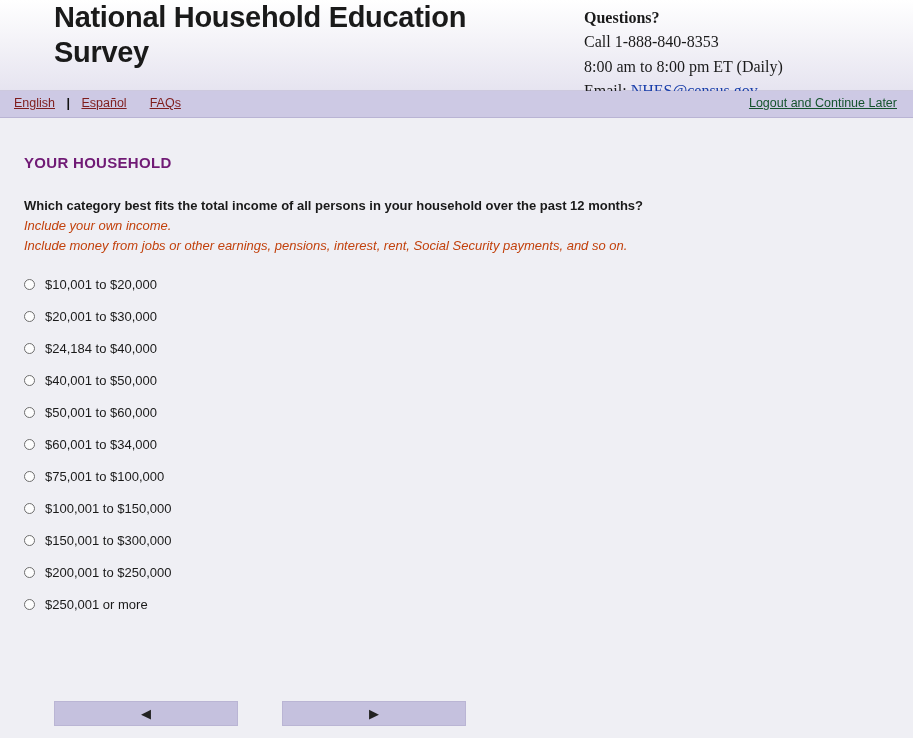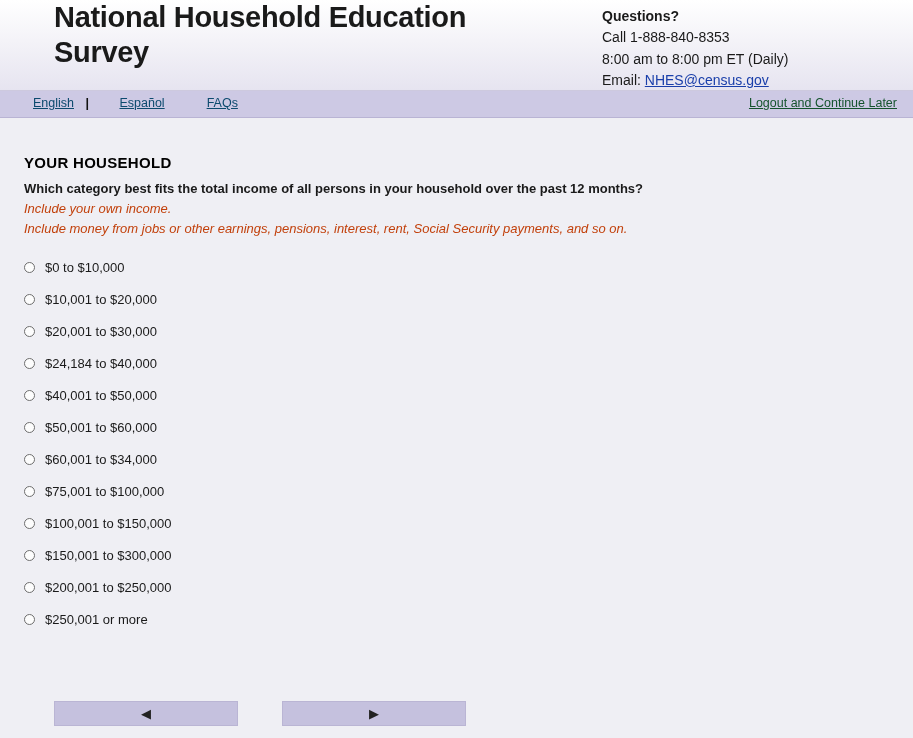--- a/index.html
+++ b/index.html
@@ -29,25 +29,26 @@
     top: 0;
     width: 470px;
     font-size: 29px;
     font-weight: bold;
     line-height: 1.22;
     color: #1a1a1a;
     letter-spacing: -0.3px;
   }
   .header-contact {
     position: absolute;
-    left: 602px;
+    left: 584px;
     top: 6px;
-    font-size: 14px;
+    font-size: 16px;
     line-height: 1.52;
     color: #1a1a1a;
+    font-family: Liberation Serif, serif;
   }
   .header-contact .q {
     font-weight: bold;
   }
   .header-contact a {
     color: #1a3faa;
     text-decoration: underline;
     text-align: right;
   }
 
@@ -58,23 +59,22 @@
     background: #cdc9e4;
     border-bottom: 1px solid #b9b4d4;
   }
   .nav-left {
     position: absolute;
     left: 14px;
     top: 5px;
     font-size: 12.5px;
   }
   .nav-left a {
-    color: #0c4a6e;
+    color: #7f1d1d;
     text-decoration: underline;
-    margin-left: 19px;
   }
   .nav-sep {
     display: inline-block;
     padding: 0 8px;
     color: #111;
     text-decoration: none;
     font-weight: bold;
   }
   .nav-right {
     position: absolute;
@@ -91,25 +91,25 @@
   .main {
     position: relative;
     padding: 0 0 0 24px;
     background: #efeff4;
     height: 620px;
   }
   .section-title {
     padding-top: 36px;
     font-size: 15px;
     font-weight: bold;
-    color: #000000;
+    color: #701a75;
     letter-spacing: 0.3px;
   }
   .question {
-    margin-top: 10px;
+    margin-top: 27px;
     font-size: 13px;
     font-weight: bold;
     color: #1a1a1a;
   }
   .instr {
     margin-top: 5px;
     font-size: 13px;
     color: #c2410c;
     font-style: italic;
   }
@@ -191,24 +191,20 @@
 
 <div class="main">
   <div class="section-title">YOUR HOUSEHOLD</div>
   <div class="question">Which category best fits the total income of all persons in your household over the past 12 months?</div>
   <div class="instr">Include your own income.</div>
   <div class="instr">Include money from jobs or other earnings, pensions, interest, rent, Social Security payments, and so on.</div>
 
   <div class="options" id="options-list">
       <div class="option-row">
         <span class="radio"></span>
-        <span class="option-label">$0 to $10,000</span>
-      </div>
-      <div class="option-row">
-        <span class="radio"></span>
         <span class="option-label">$10,001 to $20,000</span>
       </div>
       <div class="option-row">
         <span class="radio"></span>
         <span class="option-label">$20,001 to $30,000</span>
       </div>
       <div class="option-row">
         <span class="radio"></span>
         <span class="option-label">$24,184 to $40,000</span>
       </div>

